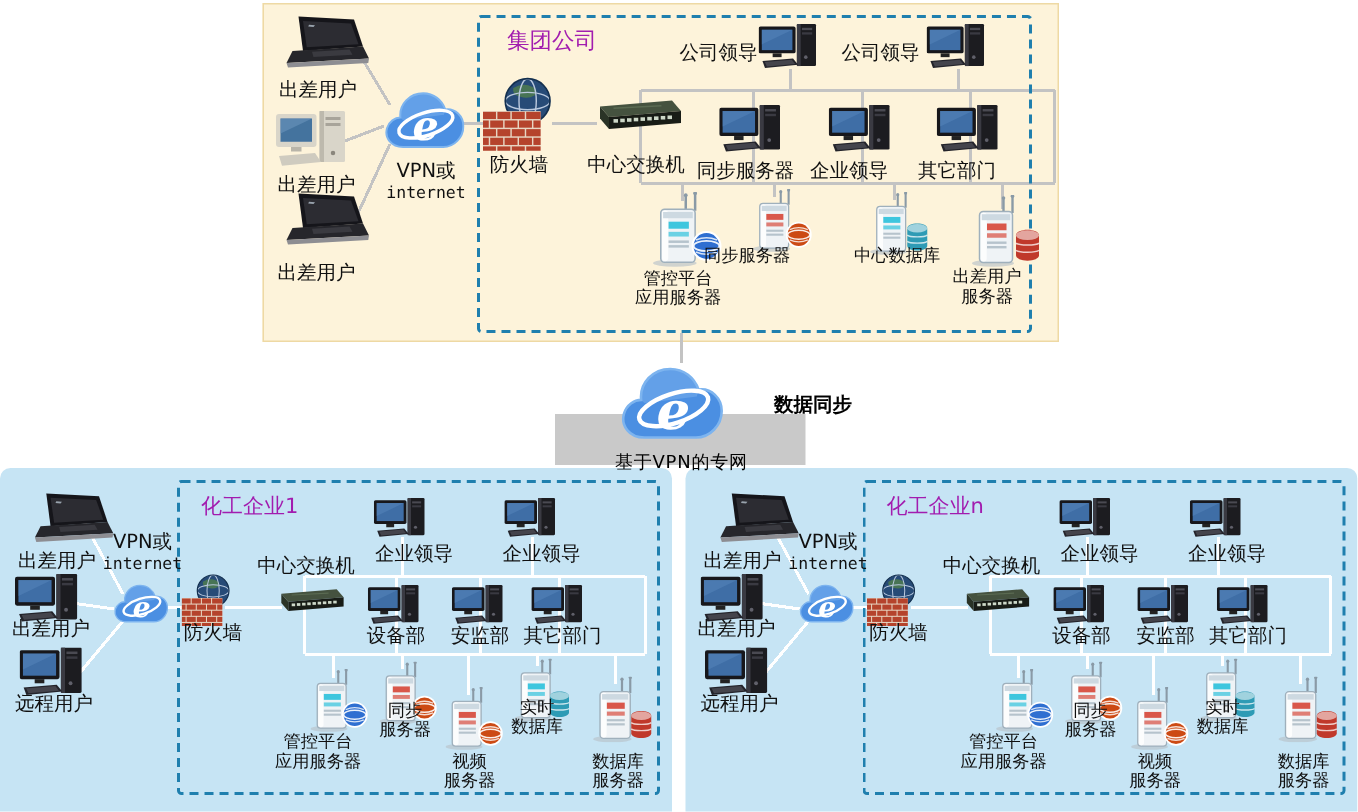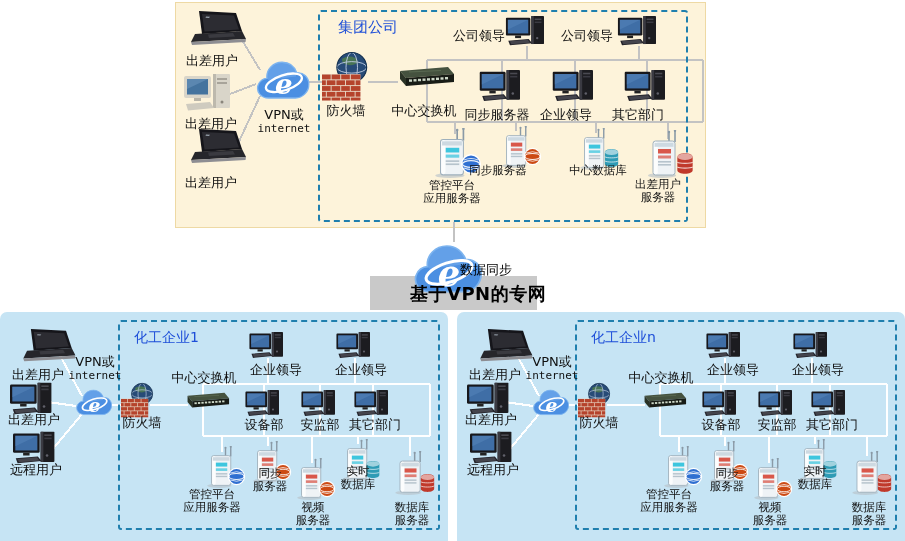--- a/index.html
+++ b/index.html
@@ -10,30 +10,30 @@
   .lbl.sm{font-size:11.5px}
   .lbl.mono{font-family:"DejaVu Sans Mono",monospace;font-size:11px}
   .node{position:absolute;z-index:3}
   .node > svg{display:block;width:100%;height:100%}
   .badge{position:absolute;z-index:4}
   .wires{position:absolute;left:0;top:0;z-index:1;pointer-events:none}
   #group-box{position:absolute;left:175px;top:2px;width:531px;height:226px;
      background:#fdf3da;border:1px solid #eed9a4;box-sizing:border-box;z-index:0}
   .dashedbox{position:absolute;border:2px dashed #1f7fae;border-radius:3px;
      box-sizing:border-box;z-index:1}
-  .boxtitle{position:absolute;color:#1d4ed8;font-size:15px;white-space:nowrap;z-index:4}
+  .boxtitle{position:absolute;color:#a21caf;font-size:15px;white-space:nowrap;z-index:4}
   .ent{position:absolute;top:312px;width:448px;height:261px;background:#c6e4f4;
      border-radius:7px;box-shadow:inset 0 -5px 0 #aed5ec;z-index:2}
   .ent.left{left:0}
   .ent.right{left:457px}
   #pedestal{position:absolute;left:370px;top:276px;width:167px;height:34px;
      background:#c9c9c9;z-index:0}
   #wan-cloud{left:412px;top:238px;width:72px;height:64px}
-  #wan-t1{position:absolute;left:460px;top:261px;font-size:13px;font-weight:normal;z-index:3;white-space:nowrap}
-  #wan-t2{position:absolute;left:410px;top:282px;font-size:18px;font-weight:bold;z-index:3;
+  #wan-t1{position:absolute;left:516px;top:261px;font-size:13px;font-weight:bold;z-index:3;white-space:nowrap}
+  #wan-t2{position:absolute;left:410px;top:300px;font-size:12px;font-weight:normal;z-index:3;
      letter-spacing:.5px;white-space:nowrap}
   .st-cyan{color:#3ec6de}
   .st-red{color:#d9574a}
   .bg-blue{color:#2f6fd1}
   .bg-orange{color:#cc4a14}
   .bg-teal{color:#2e9bb5}
   .bg-red{color:#c0392b}
 </style>
 </head>
 <body>

